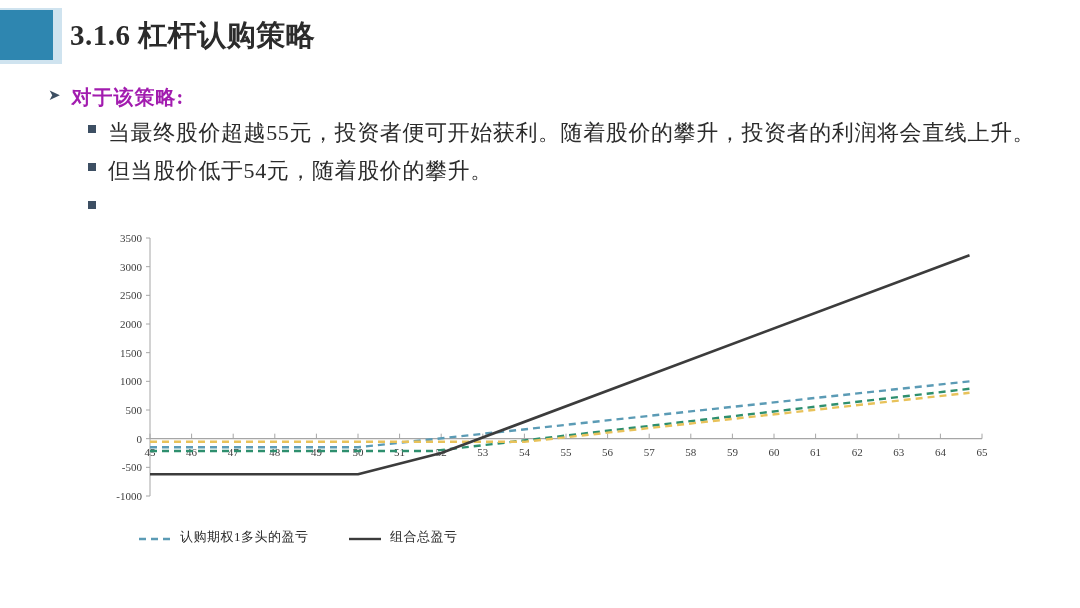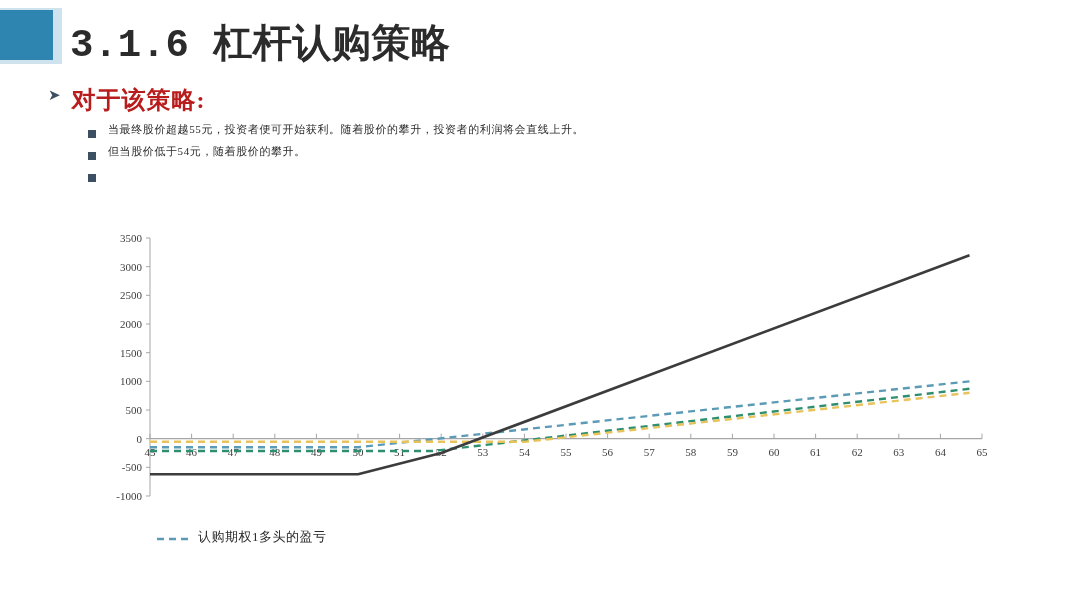--- a/index.html
+++ b/index.html
@@ -7,44 +7,44 @@
     width:1080px;height:608px;background:#ffffff;
     font-family:"Liberation Serif", serif;
     overflow:hidden;position:relative;
   }
   
   #title-bar{position:absolute;left:0;top:8px;width:62px;height:56px;}
   #title-square-outer{position:absolute;left:0;top:0;width:62px;height:56px;background:#cfe3ef;}
   #title-square-inner{position:absolute;left:0;top:2px;width:53px;height:50px;background:#2e86b0;}
   #page-title{
     position:absolute;left:70px;top:16px;
-    font-size:39px;font-weight:bold;color:#2b2b2b;
+    font-size:29px;font-weight:bold;color:#2b2b2b;
     letter-spacing:.5px;white-space:nowrap;
-    font-family:Liberation Mono, monospace;
+    font-family:Liberation Serif, serif;
   }
   
   #body-list{position:absolute;left:48px;top:84px;width:1010px;}
   .lvl1{display:flex;align-items:flex-start;margin-bottom:6px;}
   .lvl1-marker{
     color:#3d4f63;font-size:15px;line-height:1;margin-right:11px;
     margin-top:4px;font-family:"DejaVu Sans", sans-serif;
   }
-  .lvl1-text{font-size:24px;color:#b91c1c;font-weight:bold;letter-spacing:1px;}
+  .lvl1-text{font-size:20px;color:#a21caf;font-weight:bold;letter-spacing:1px;}
   .lvl2-wrap{margin-left:40px;}
   .lvl2{display:flex;align-items:flex-start;margin-bottom:6px;}
   .lvl2-marker{
     width:8px;height:8px;background:#3d4f63;margin-right:12px;margin-top:8px;flex:none;
   }
-  .lvl2-text{font-size:11px;color:#2b2b2b;letter-spacing:.6px;line-height:1.45;}
+  .lvl2-text{font-size:22px;color:#2b2b2b;letter-spacing:.6px;line-height:1.45;}
   
   #chart-area{position:absolute;left:104px;top:232px;width:890px;height:330px;}
   #chart-svg{display:block;}
   .ytick-label{font-size:11px;fill:#404040;font-family:"Liberation Serif", serif;text-anchor:end;}
   .xtick-label{font-size:11px;fill:#404040;font-family:"Liberation Serif", serif;text-anchor:middle;}
-  #legend{position:absolute;left:156px;top:528px;width:860px;display:flex;}
+  #legend{position:absolute;left:138px;top:528px;width:860px;display:flex;}
   .legend-item{display:flex;align-items:center;margin-right:0;}
   .legend-label{font-size:13px;color:#2b2b2b;letter-spacing:.5px;white-space:nowrap;}
   .legend-swatch{width:34px;height:12px;margin-right:8px;flex:none;}
 </style>
 </head>
 <body>
 
 <div id="title-bar">
   <div id="title-square-outer"></div>
   <div id="title-square-inner"></div>
@@ -144,13 +144,19 @@
     </svg>
 </div>
 
 <div id="legend">
     <div class="legend-item" style="width: 210px;">
       <span class="legend-swatch"><svg width="34" height="12">
           <line x1="1" y1="6" x2="33" y2="6" stroke="#5b9bb5" stroke-width="2.4" stroke-dasharray="7,5"></line>
         </svg></span>
       <span class="legend-label">认购期权1多头的盈亏</span>
     </div>
+    <div class="legend-item" style="width: 150px;">
+      <span class="legend-swatch"><svg width="34" height="12">
+          <line x1="1" y1="6" x2="33" y2="6" stroke="#3c3c3c" stroke-width="2.4"></line>
+        </svg></span>
+      <span class="legend-label">组合总盈亏</span>
+    </div>
   </div>
 
 </body></html>

